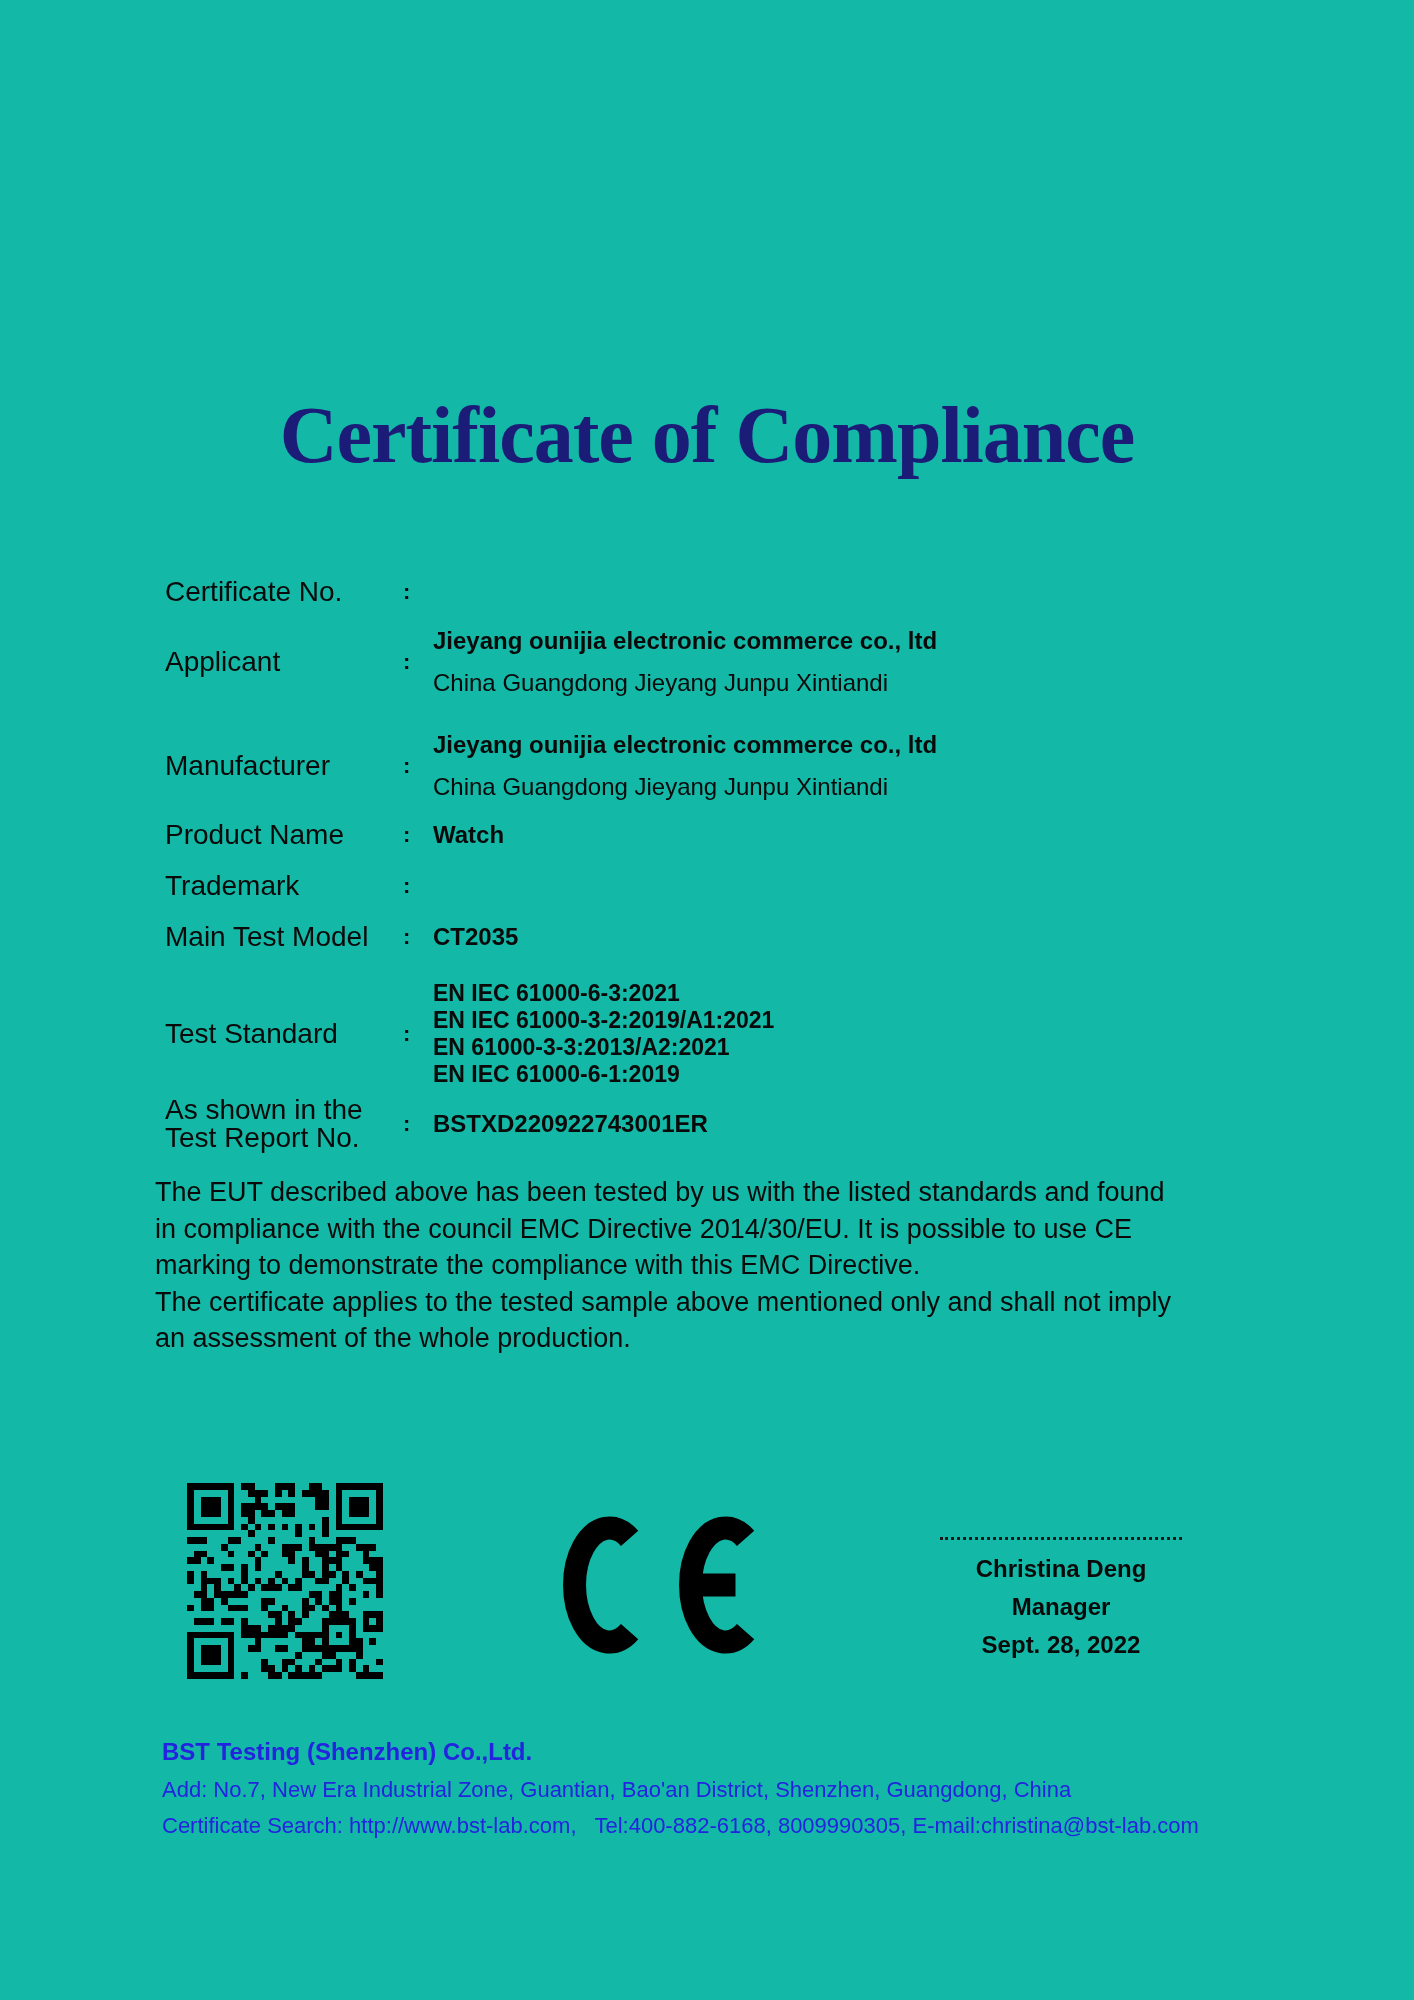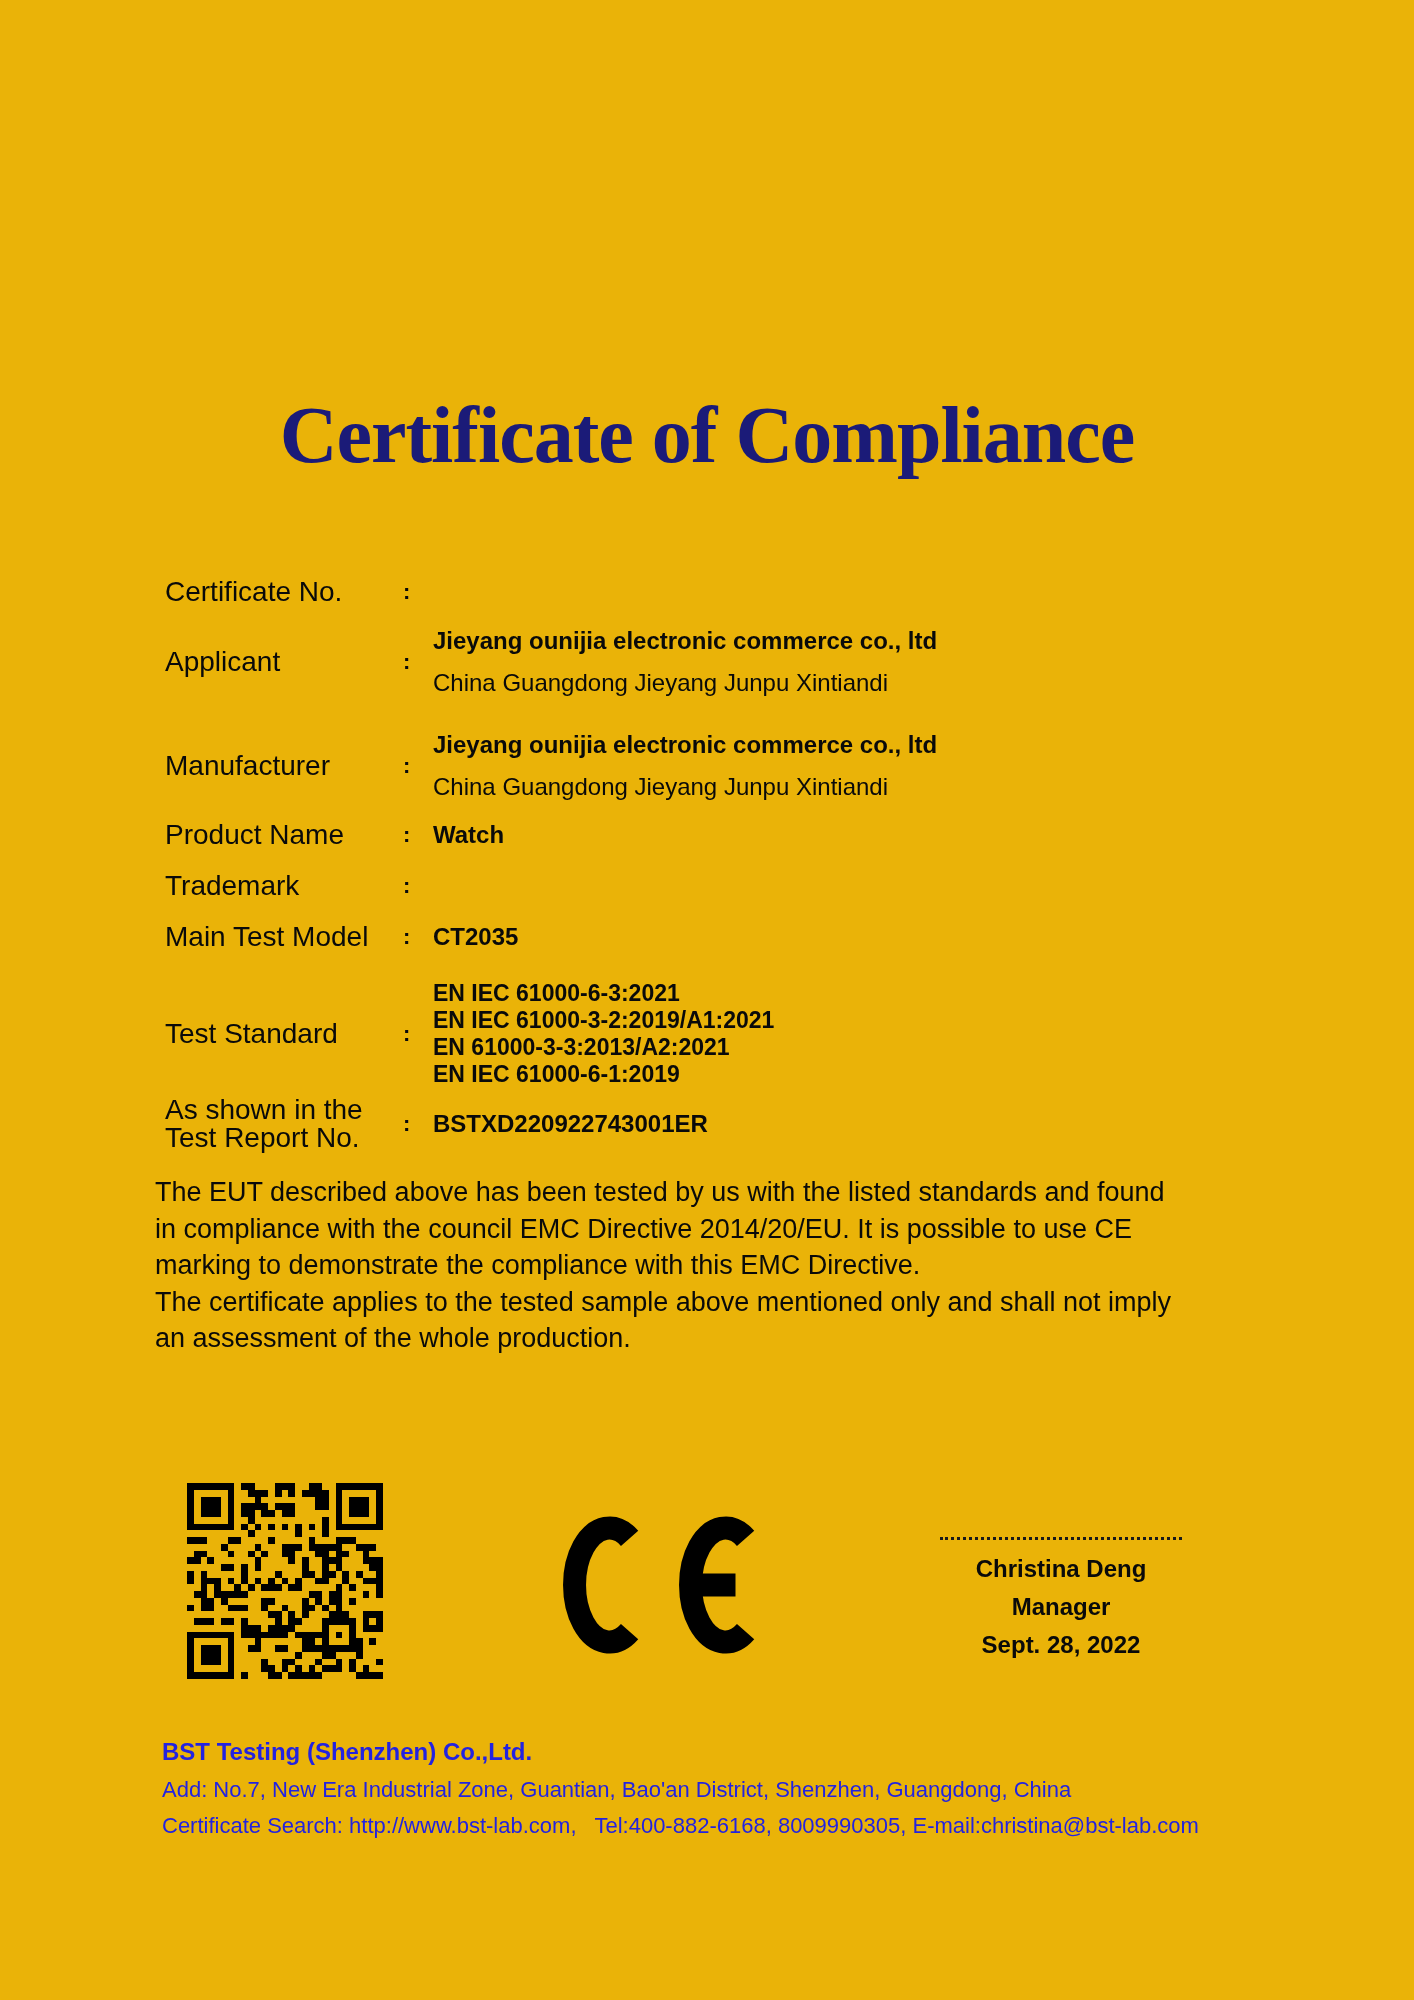--- a/index.html
+++ b/index.html
@@ -1,19 +1,19 @@
 <!DOCTYPE html>
 <html><head>
 <meta charset="utf-8">
 <style>
   html,body{margin:0;padding:0;background:#888;}
   .page{
     position:relative;
     width:1414px;height:2000px;
-    background:#eab308;
+    background:#14b8a6;
     font-family:"Liberation Sans", sans-serif;
     color:var(--body-black,#0a0a0a);
     overflow:hidden;
     margin:0 auto;
   }
   .title{
     position:absolute;
     top:390px;left:0;right:0;
     text-align:center;
     font-family:"Liberation Serif", serif;
@@ -115,21 +115,21 @@
       <div class="dcolon">:</div>
       <div class="dvalue">
           <div class="vline b single">BSTXD220922743001ER</div>
         </div>
     </div>
 
   </div>
 
   <div class="statement">
     <div class="sline">The EUT described above has been tested by us with the listed standards and found</div>
-    <div class="sline">in compliance with the council EMC Directive 2014/20/EU. It is possible to use CE</div>
+    <div class="sline">in compliance with the council EMC Directive 2014/30/EU. It is possible to use CE</div>
     <div class="sline">marking to demonstrate the compliance with this EMC Directive.</div>
     <div class="sline">The certificate applies to the tested sample above mentioned only and shall not imply</div>
     <div class="sline">an assessment of the whole production.</div>
   </div>
 
   <svg class="qr" viewBox="0 0 29 29" shape-rendering="crispEdges">
       <rect x="0" y="0" width="1" height="1" fill="#000000"></rect>
       <rect x="1" y="0" width="1" height="1" fill="#000000"></rect>
       <rect x="2" y="0" width="1" height="1" fill="#000000"></rect>
       <rect x="3" y="0" width="1" height="1" fill="#000000"></rect>

